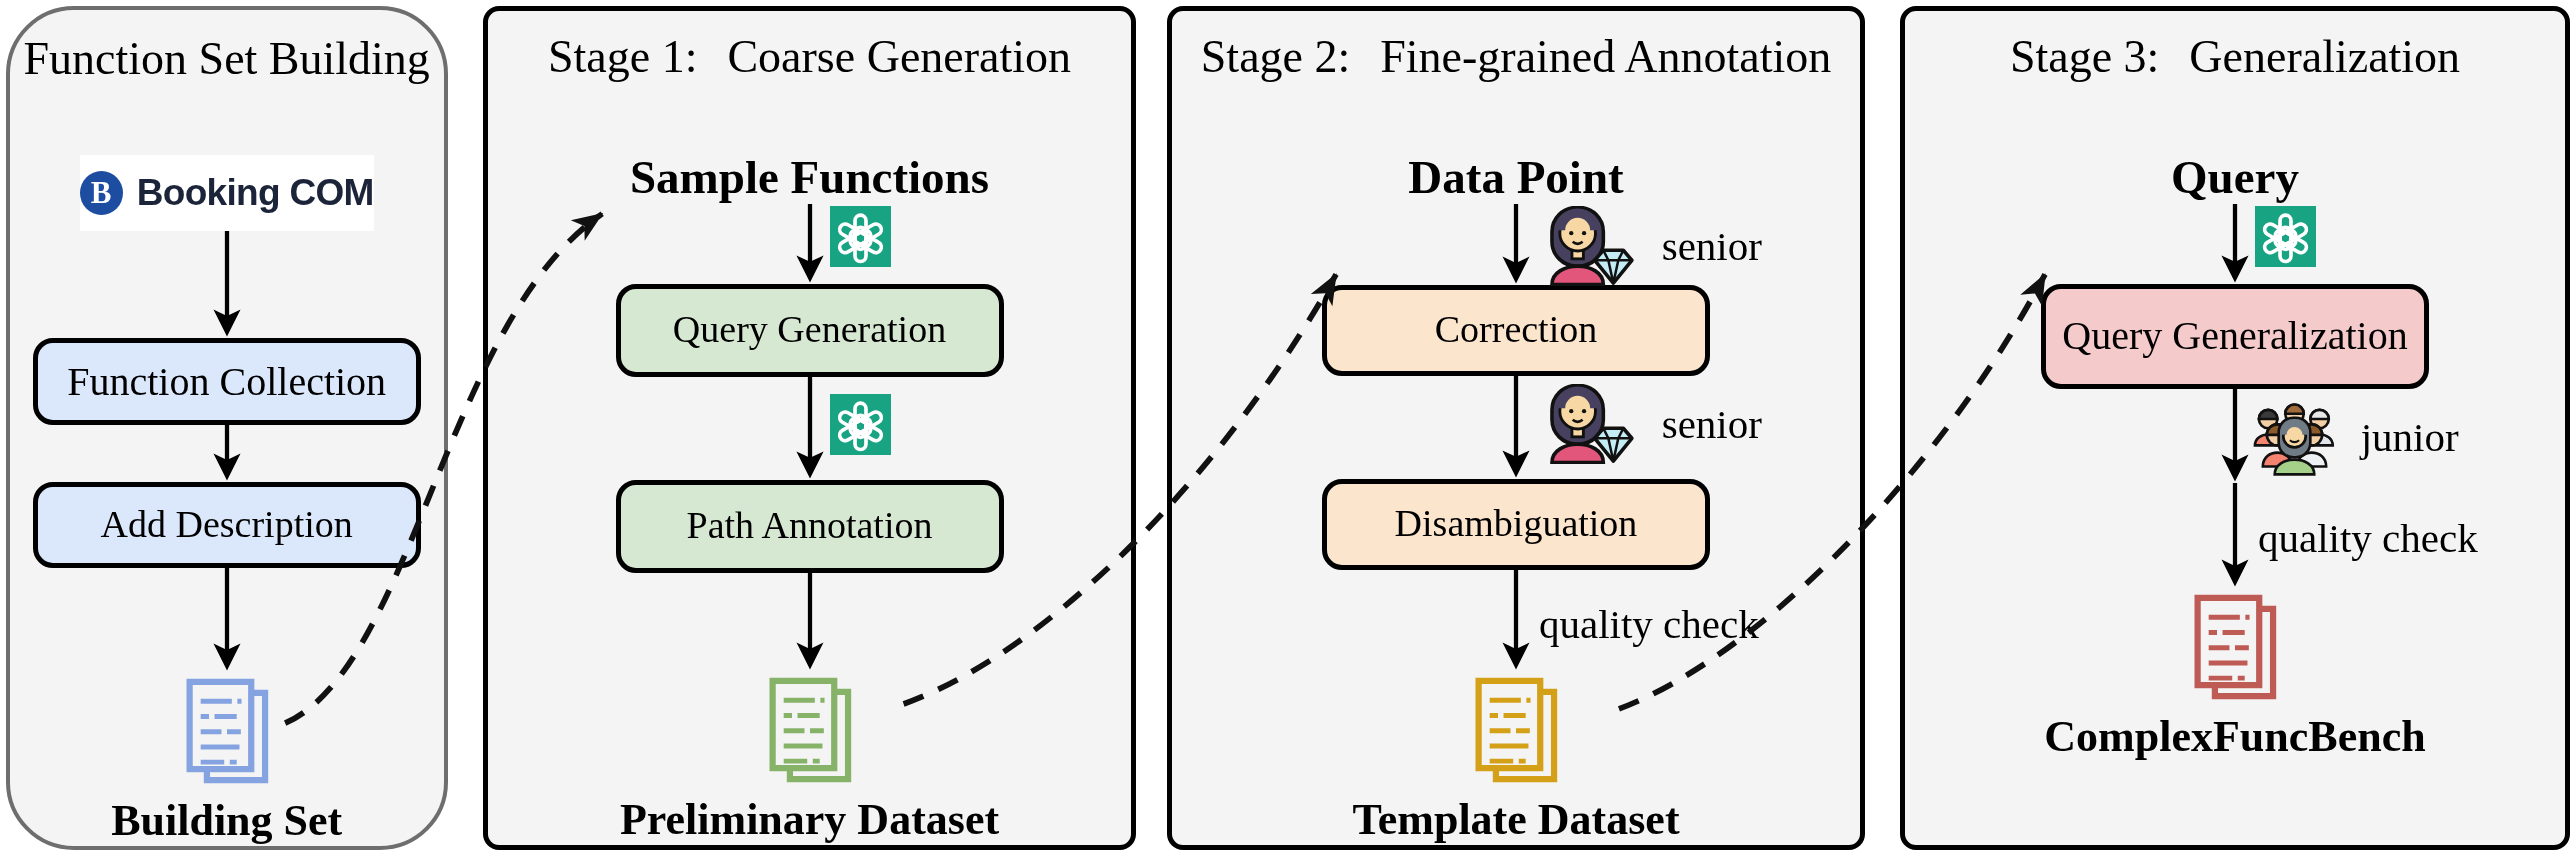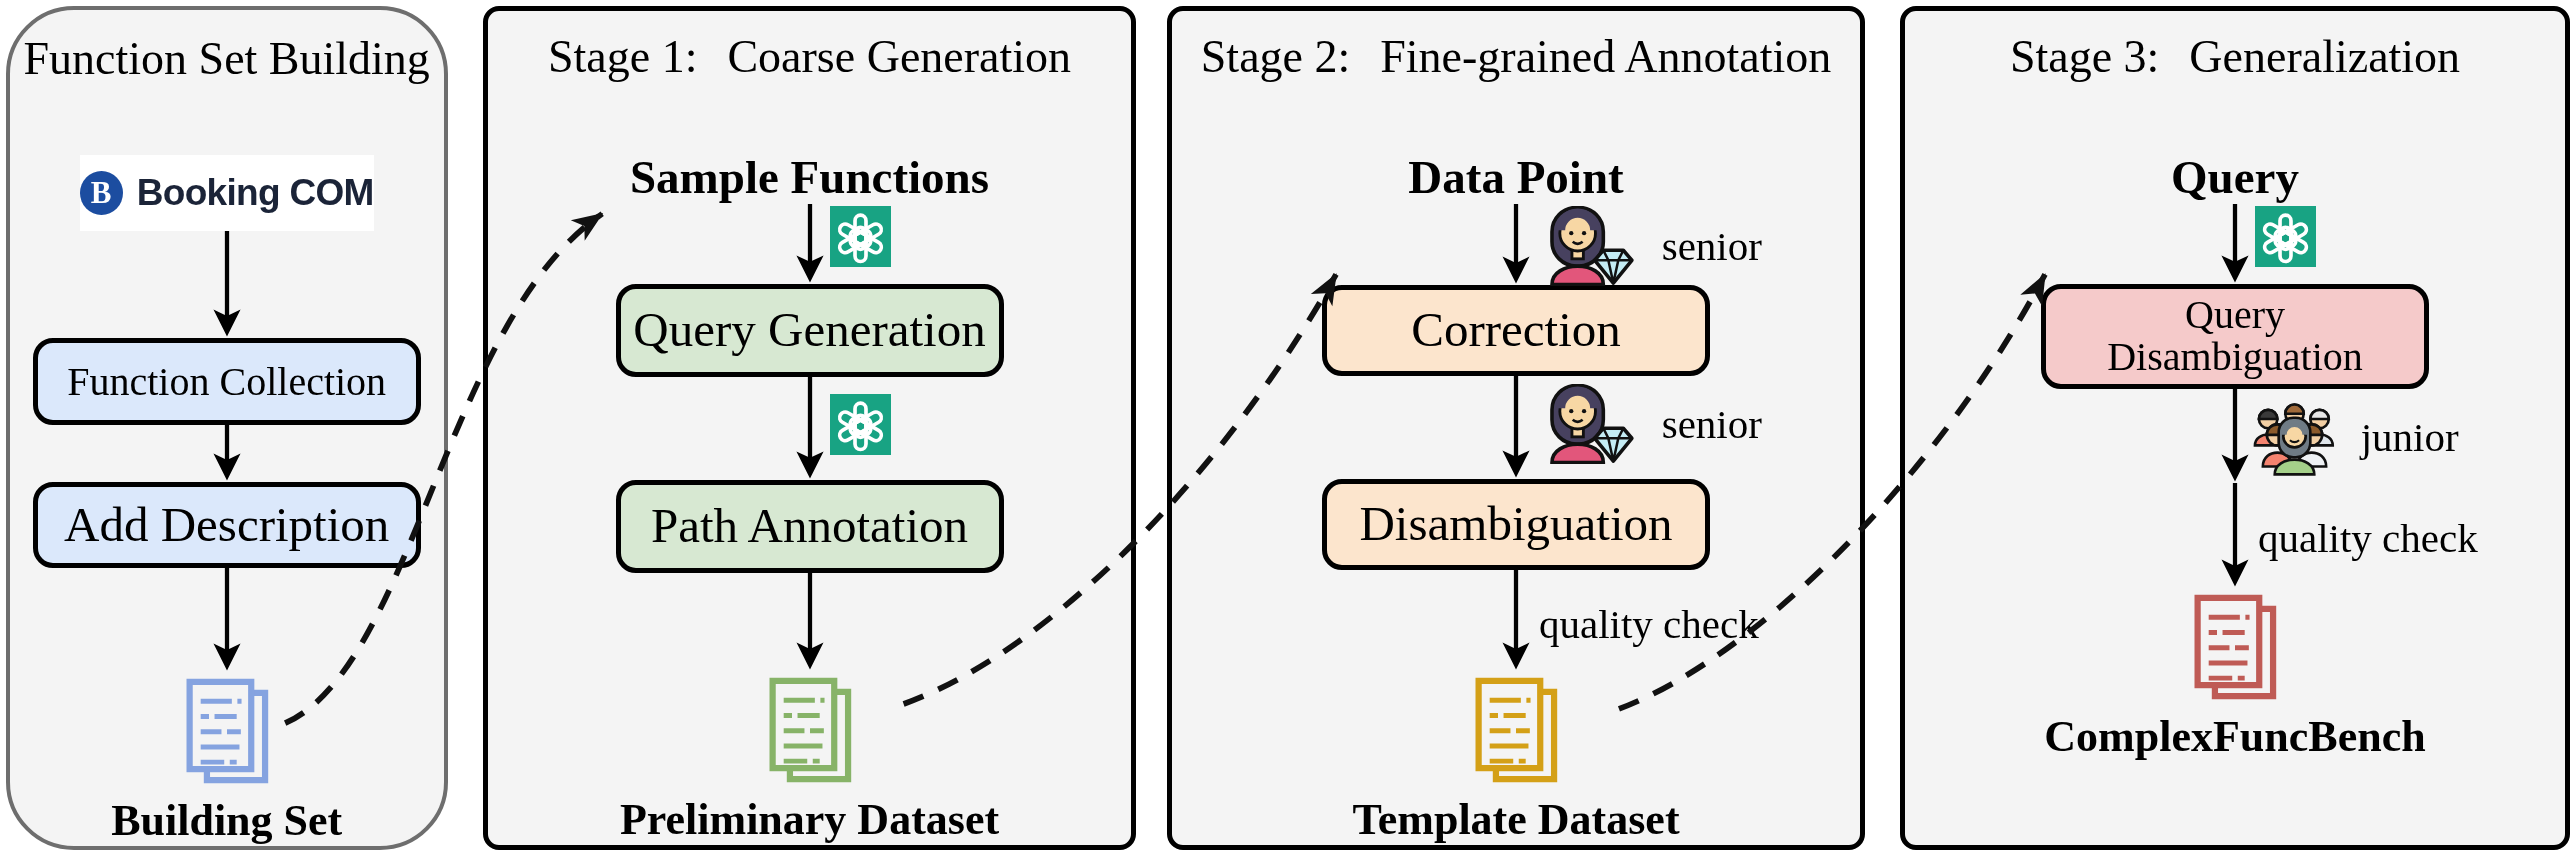--- a/index.html
+++ b/index.html
@@ -13,21 +13,21 @@
   .panel.p2{left:483px;width:653px;}
   .panel.p3{left:1167px;width:698px;}
   .panel.p4{left:1900px;width:670px;}
 
   .title{font-weight:normal;font-size:46px;line-height:1.1;margin-top:21.4px;white-space:nowrap;}
   .title .pfx{margin-right:30px;}
   .heading{font-weight:bold;font-size:47px;line-height:1.1;margin-top:31px;}
 
   .box{box-sizing:border-box;width:388px;height:105px;border:5px solid var(--ink);border-radius:20px;
        display:flex;align-items:center;justify-content:center;text-align:center;
-       font-size:49px;line-height:1.05;padding:2.9px 7.1px;}
+       font-size:38px;line-height:1.05;padding:2.9px 7.1px;}
   .box.tight{font-size:40px;}
   .box.blue{background:var(--stage_blue);}
   .box.green{background:var(--stage_green);}
   .box.peach{background:var(--stage_peach);}
   .box.pink{background:var(--stage_pink);}
   .box.tall{height:114px;font-size:41px;line-height:1.12;}
 
   .arrowrow{position:relative;display:flex;justify-content:center;width:100%;flex:0 0 auto;}
   .sidenote{position:absolute;left:50%;top:2.9px;display:flex;align-items:center;gap:23px;}
   .sidenote .annot{font-size:41px;line-height:1;}
@@ -276,21 +276,21 @@
                 <rect x="-9" y="-38" width="18" height="56" rx="9" transform="rotate(60)"></rect>
                 <rect x="-9" y="-38" width="18" height="56" rx="9" transform="rotate(120)"></rect>
                 <rect x="-9" y="-38" width="18" height="56" rx="9" transform="rotate(180)"></rect>
                 <rect x="-9" y="-38" width="18" height="56" rx="9" transform="rotate(240)"></rect>
                 <rect x="-9" y="-38" width="18" height="56" rx="9" transform="rotate(300)"></rect>
     </g>
             </svg>
           </span>
         </span>
     </div>
-    <div class="box pink tight">Query Disambiguation</div>
+    <div class="box pink tight">Query Generalization</div>
     <div class="arrowrow">
       <span>
           <svg width="46" height="94" viewBox="0 0 64 132" style="display:block">
     <line x1="32" y1="0" x2="32" y2="104" stroke="#000" stroke-width="6"></line>
     <path d="M13 92 L32 130 L51 92 L32 101 Z" fill="#000"></path>
           </svg>
         </span>
       <span class="sidenote person-note" style="top:10px">
         <span>
             <svg width="87" height="77" viewBox="0 0 132 116" style="display:block">

